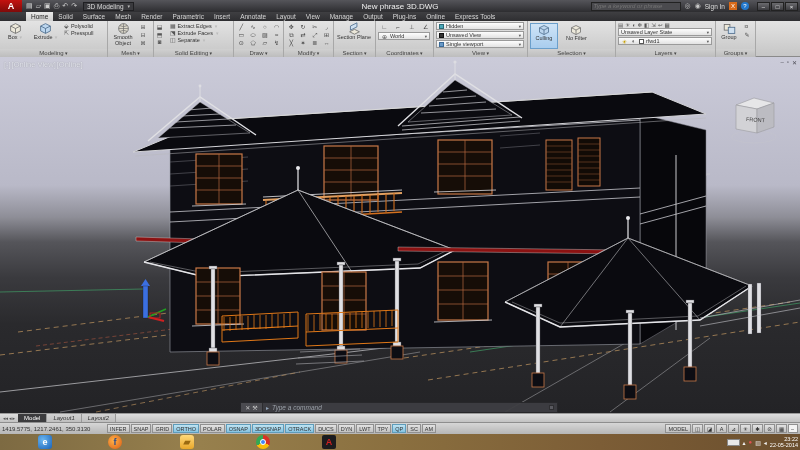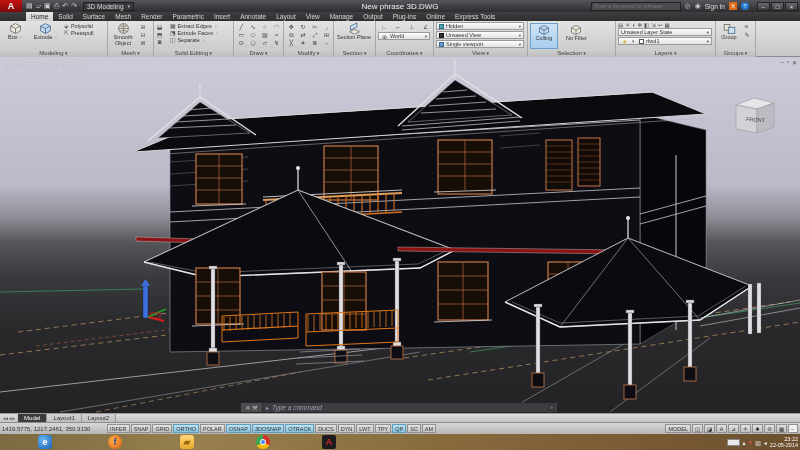--- a/index.html
+++ b/index.html
@@ -613,21 +613,21 @@
         <polygon points="141,286 150,286 145.5,279" fill="#3b6fe0"></polygon>
         <rect x="143" y="286" width="5" height="32" fill="#3b6fe0" stroke="#1a1a1e" stroke-width="0.3"></rect>
         <path d="M148 317 L164 321" stroke="#d02020" stroke-width="2" fill="none"></path>
         <path d="M148 317 L166 309" stroke="#20a020" stroke-width="1.5" fill="none"></path>
         <rect x="150" y="313" width="10" height="5" fill="none" stroke="#d02020" stroke-width="0.8"></rect>
       </g>
     </svg>
 
     <div class="vplabel">
       <span>[-]</span>
-      <span>[Output View]</span>
+      <span>[Online View]</span>
       <span>[Online]</span>
     </div>
 
     <div class="cwin">
       <span>–</span>
       <span>▫</span>
       <span>✕</span>
     </div>
 
     <div class="viewcube">

